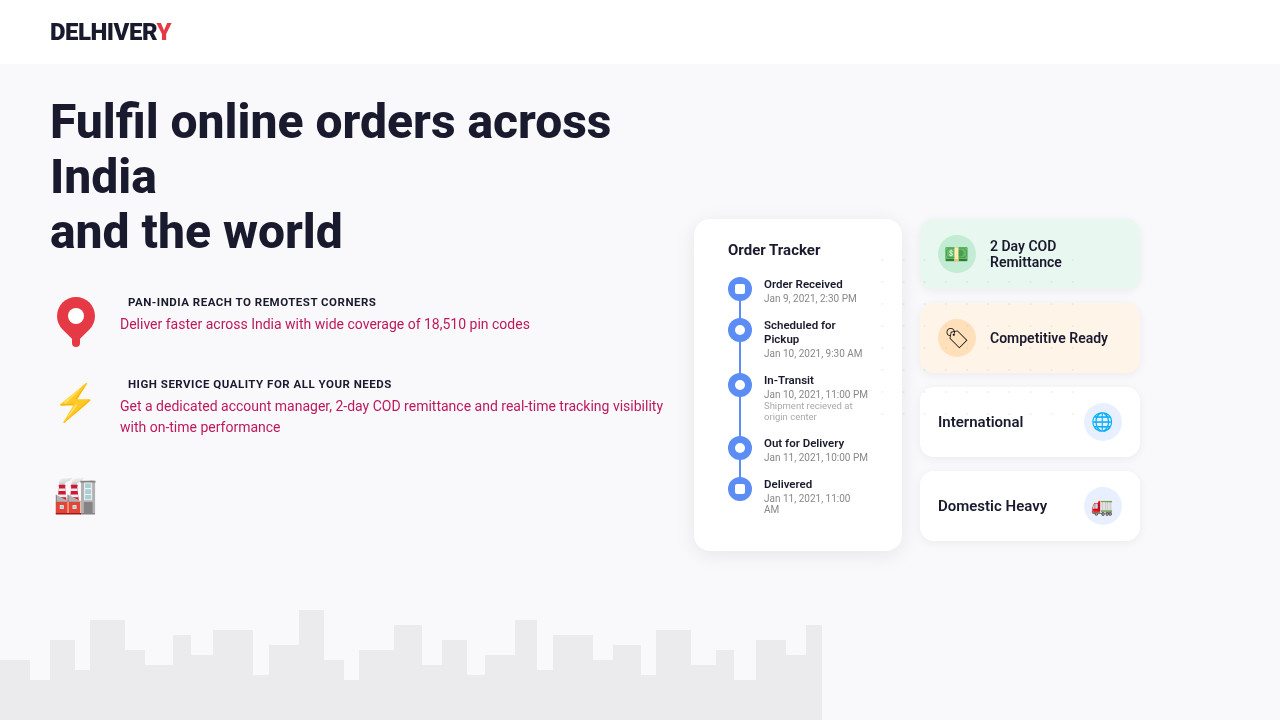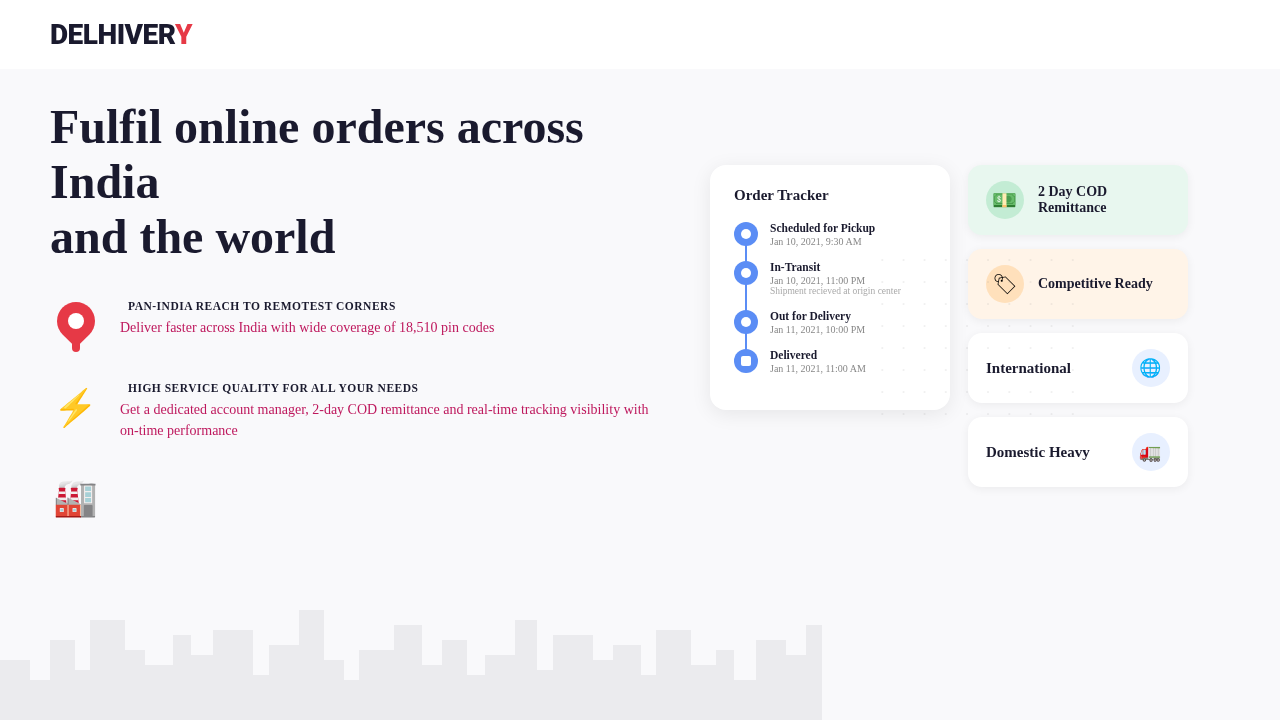--- a/index.html
+++ b/index.html
@@ -11,35 +11,34 @@
       overflow: hidden;
       position: relative;
     }
 
     
     .header {
       padding: 18px 50px;
       background: #fff;
     }
     .logo {
-      font-size: 28px;
+      font-size: 24px;
       font-weight: 900;
       color: #1a1a2e;
       letter-spacing: -0.5px;
     }
     .logo span.red { color: #e63946; }
 
     
     .main {
       display: flex;
       padding: 30px 50px 0 50px;
-      gap: 40px;
-      align-items: center;
-      position: relative;
-      font-family: Liberation Serif, serif;
+      gap: 24px;
+      align-items: flex-end;
+      position: relative;
     }
 
     
     .left {
       flex: 1;
       max-width: 620px;
     }
     .hero-title {
       font-size: 48px;
       font-weight: 800;
@@ -118,22 +117,22 @@
       display: flex;
       gap: 18px;
       align-items: flex-start;
       flex-shrink: 0;
     }
 
     
     .tracker-card {
       background: #fff;
       border-radius: 16px;
-      padding: 22px 24px;
-      width: 240px;
+      padding: 22px 34px;
+      width: 208px;
       box-shadow: 0 4px 20px rgba(0,0,0,0.08);
     }
     .tracker-title {
       font-size: 15px;
       font-weight: 700;
       color: #1a1a2e;
       margin-bottom: 18px;
     }
 
     .timeline {
@@ -334,20 +333,31 @@
     </div>
   </div>
 
   <div class="right">
 
     <div class="tracker-card">
       <div class="tracker-title">Order Tracker</div>
 
       <div class="timeline">
 
+        <div class="timeline-item">
+          <div class="timeline-dot">
+            <svg viewBox="0 0 12 12">
+                <rect x="1" y="1" width="10" height="10" rx="2"></rect>
+              </svg>
+          </div>
+          <div class="timeline-content">
+            <h4>Order Received</h4>
+            <p>Jan 9, 2021, 2:30 PM</p>
+          </div>
+        </div>
 
 
         <div class="timeline-item">
           <div class="timeline-dot">
             <svg viewBox="0 0 12 12">
                 <circle cx="6" cy="6" r="5"></circle>
               </svg>
           </div>
           <div class="timeline-content">
             <h4>Scheduled for Pickup</h4>

